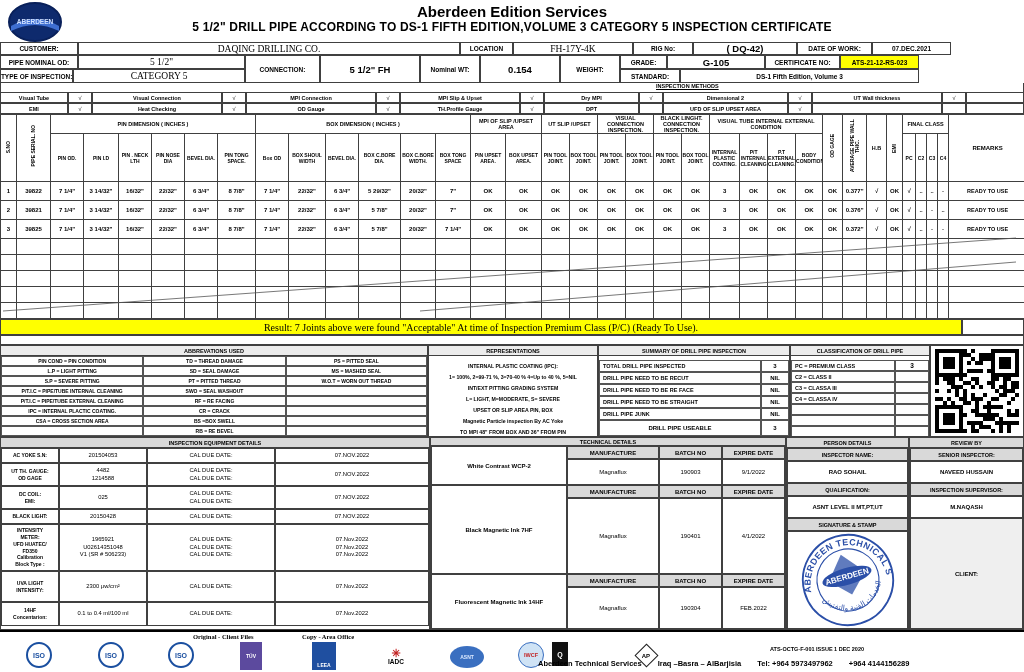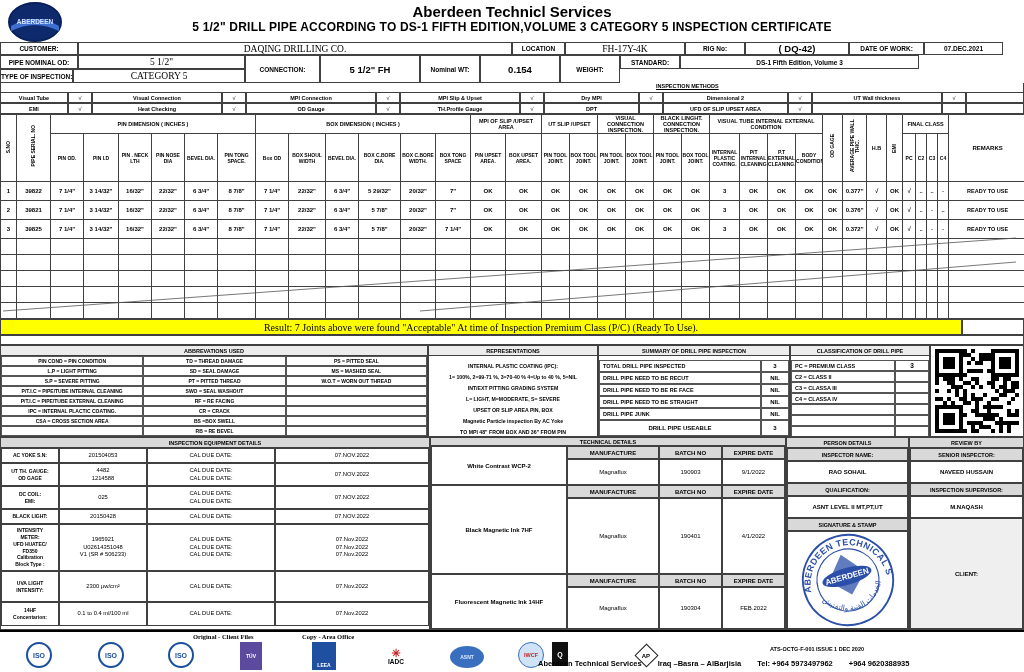--- a/index.html
+++ b/index.html
@@ -131,28 +131,28 @@
 
   <div class="hdr" data-name="header">
     <div class="hdr-logo" data-name="aberdeen-logo-icon">
       <svg width="54" height="40" viewBox="0 0 54 40">
         <ellipse cx="27" cy="20" rx="26" ry="19" fill="#0e2a6d" stroke="#09205a" stroke-width="2"></ellipse>
         <path d="M3,24 Q27,10 51,24 L51,29 Q27,17 3,29 Z" fill="#3f6fd1"></path>
         <text x="27" y="22" text-anchor="middle" font-size="6.5" font-weight="bold" fill="#cfe0ff" data-name="logo-text">ABERDEEN</text>
       </svg>
     </div>
     <div class="hdr-titles" data-name="titles">
-      <div class="company-title" data-name="company-title">Aberdeen Technicl Services</div>
+      <div class="company-title" data-name="company-title">Aberdeen Edition Services</div>
       <div class="cert-title" data-name="certificate-title">5 1/2" DRILL PIPE ACCORDING TO DS-1 FIFTH EDITION,VOLUME 3 CATEGORY 5 INSPECTION CERTIFICATE</div>
     </div>
   </div>
 
   <div class="inforow" data-name="info-row-1">
     <div class="icell lab" style="width:78px" data-name="customer-label">CUSTOMER:</div>
-    <div class="icell serif big" style="width:434px" data-name="customer-value">DAQING DRILLING CO.</div>
+    <div class="icell serif big" style="width:382px" data-name="customer-value">DAQING DRILLING CO.</div>
     <div class="icell lab" style="width:53px" data-name="location-label">LOCATION</div>
     <div class="icell serif big" style="width:120px" data-name="location-value">FH-17Y-4K</div>
     <div class="icell lab" style="width:60px" data-name="rig-no-label">RIG No:</div>
     <div class="icell boldval" style="width:104px" data-name="rig-no-value">( DQ-42)</div>
     <div class="icell lab" style="width:75px" data-name="date-of-work-label">DATE OF WORK:</div>
     <div class="icell smbold" style="width:79px" data-name="date-of-work-value">07.DEC.2021</div>
   </div>
   <div class="inforow23" data-name="info-rows-2-3">
     <div class="colL" style="width:245px" data-name="info-left-block">
       <div class="inforow">
@@ -163,20 +163,26 @@
         <div class="icell lab" style="width:78px" data-name="inspection-type-label">TYPE OF INSPECTION:</div>
         <div class="icell serif big" style="width:183px" data-name="inspection-type-value">CATEGORY 5</div>
       </div>
     </div>
     <div class="icell lab tall" style="width:75px" data-name="connection-label">CONNECTION:</div>
     <div class="icell boldval tall" style="width:100px" data-name="connection-value">5 1/2" FH</div>
     <div class="icell lab tall" style="width:60px" data-name="nominal-wt-label">Nominal WT:</div>
     <div class="icell boldval tall" style="width:80px" data-name="nominal-wt-value">0.154</div>
     <div class="icell lab tall" style="width:60px" data-name="weight-label">WEIGHT:</div>
     <div class="colR" style="width:299px" data-name="info-right-block">
+      <div class="inforow">
+        <div class="icell lab" style="width:47px" data-name="grade-label">GRADE:</div>
+        <div class="icell boldval" style="width:98px" data-name="grade-value">G-105</div>
+        <div class="icell lab" style="width:75px" data-name="certificate-no-label">CERTIFICATE NO:</div>
+        <div class="icell smbold yellow" style="width:79px" data-name="certificate-no-value">ATS-21-12-RS-023</div>
+      </div>
       <div class="inforow">
         <div class="icell lab" style="width:60px" data-name="standard-label">STANDARD:</div>
         <div class="icell smbold" style="width:239px" data-name="standard-value">DS-1 Fifth Edition,  Volume 3</div>
       </div>
     </div>
   </div>
 
   <div class="mtitle" data-name="inspection-methods-title">INSPECTION METHODS</div>
   <div id="methods-rows" data-name="inspection-methods">
       <div class="mrow" data-name="methods-row">
@@ -1124,17 +1130,17 @@
         </div>
         <div class="logo" data-name="ap-diamond-logo" style="left: 638px;">
           <span class="logotext">AP</span>
         </div>
       </div>
     <div class="doccode" data-name="document-code">ATS-OCTG-F-001 ISSUE 1 DEC 2020</div>
     <div class="contact" data-name="contact-line">
       <span data-name="footer-company">Aberdeen Technical Services</span>
       <span data-name="footer-address">Iraq –Basra – AlBarjisia</span>
       <span data-name="footer-tel-1">Tel: +964 5973497962</span>
-      <span data-name="footer-tel-2">+964 9620388935</span>
+      <span data-name="footer-tel-2">+964 4144156289</span>
     </div>
   </div>
 
 </div>
 
 </body></html>

